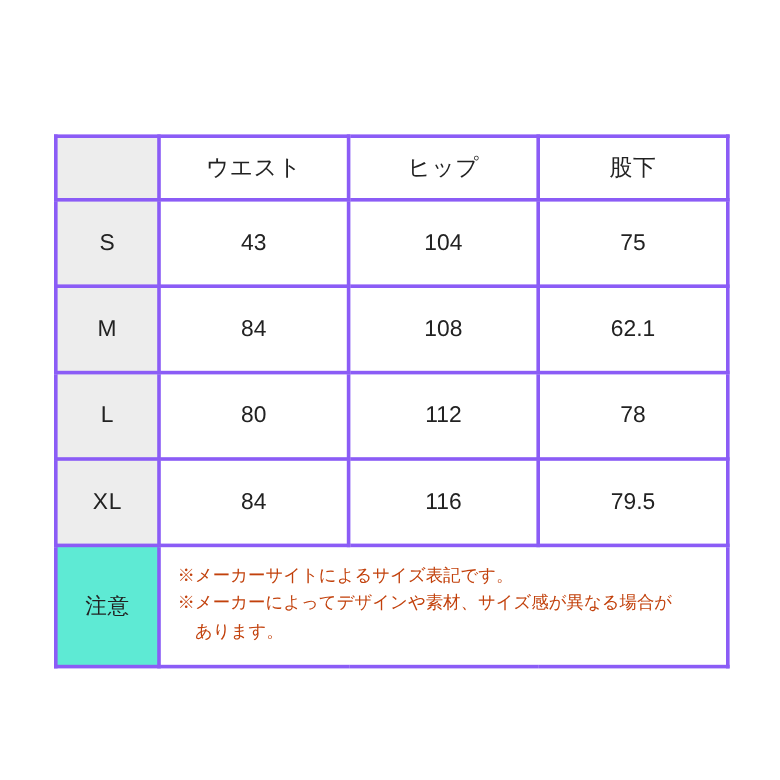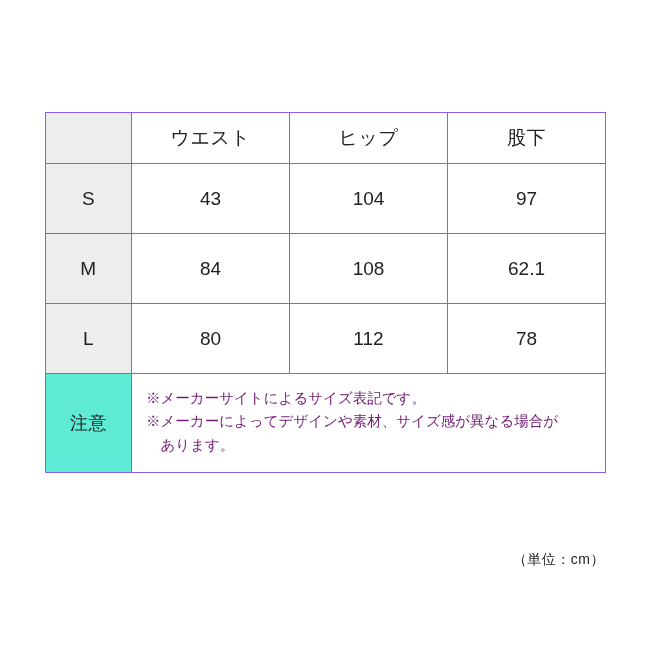--- a/index.html
+++ b/index.html
@@ -26,21 +26,21 @@
     top: 112px;
     width: 560px;
   }
   table.size-table {
     border-collapse: collapse;
     width: 560px;
     table-layout: fixed;
   }
   table.size-table td,
   table.size-table th {
-    border: 1px solid #8b5cf6;
+    border: 3px solid #8b5cf6;
     padding: 0;
     text-align: center;
     vertical-align: middle;
     font-weight: normal;
     font-size: 19px;
     color: #222222;
     background: #ffffff;
   }
   
   col.c-label { width: 86px; }
@@ -70,21 +70,21 @@
     background: #5eead4;
     font-size: 18px;
     letter-spacing: 0.5px;
     width: 86px;
   }
   tr.note-row td.note-body {
     text-align: left;
     padding: 13px 14px 15px 14px;
     font-size: 14.5px;
     line-height: 1.62;
-    color: #701a75;
+    color: #c2410c;
   }
   .note-line {
     display: block;
     white-space: pre-wrap;
   }
   .unit {
     position: absolute;
     left: 45px;
     top: 551px;
     width: 560px;
@@ -113,41 +113,46 @@
           <th>ウエスト</th>
           <th>ヒップ</th>
           <th>股下</th>
         </tr>
       </thead>
       <tbody>
         <tr class="data-row">
           <td class="row-label">S</td>
           <td class="cell-value">43</td>
           <td class="cell-value">104</td>
-          <td class="cell-value">97</td>
+          <td class="cell-value">75</td>
         </tr>
         <tr class="data-row">
           <td class="row-label">M</td>
           <td class="cell-value">84</td>
           <td class="cell-value">108</td>
           <td class="cell-value">62.1</td>
         </tr>
         <tr class="data-row">
           <td class="row-label">L</td>
           <td class="cell-value">80</td>
           <td class="cell-value">112</td>
           <td class="cell-value">78</td>
         </tr>
+        <tr class="data-row">
+          <td class="row-label">XL</td>
+          <td class="cell-value">84</td>
+          <td class="cell-value">116</td>
+          <td class="cell-value">79.5</td>
+        </tr>
         <tr class="note-row">
           <td class="note-label">注意</td>
           <td class="note-body" colspan="3">
             <span class="note-line">※メーカーサイトによるサイズ表記です。</span>
             <span class="note-line">※メーカーによってデザインや素材、サイズ感が異なる場合が</span>
             <span class="note-line">　あります。</span>
           </td>
         </tr>
       </tbody>
     </table>
   </div>
 
-  <div class="unit">（単位：cm）</div>
 
 </div>
 
 </body></html>

